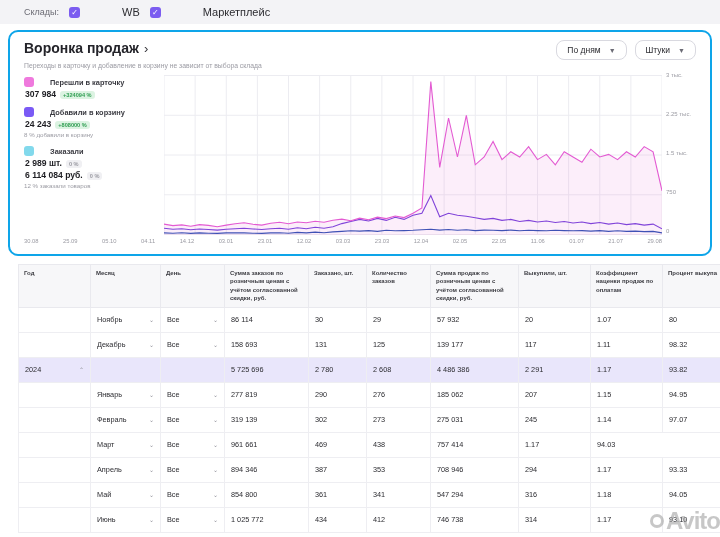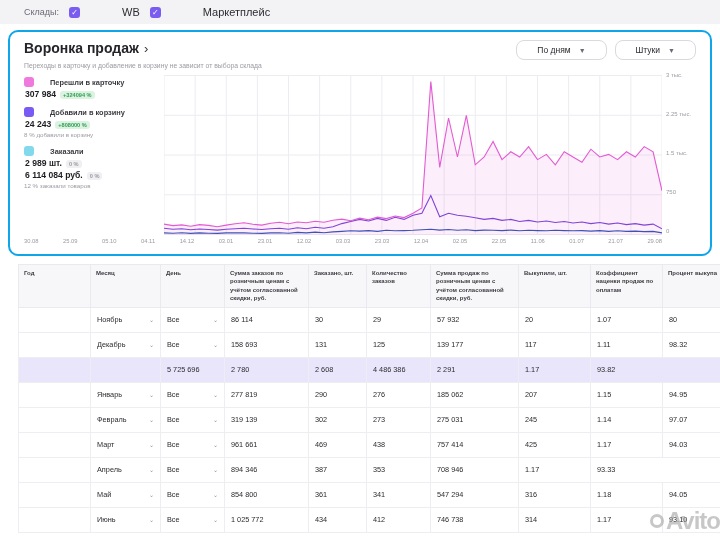--- a/index.html
+++ b/index.html
@@ -15,21 +15,21 @@
   .cb-label { color:#2c2c31; font-size:11px;margin-left:38px; }
 
   
   .card { margin:6px 8px 0 8px; border:2px solid #0ea5e9; border-radius:10px;
     padding:8px 14px 10px 14px; background:#fff; }
   .card-head { display:flex; justify-content:space-between; align-items:flex-start; }
   .title-wrap { display:flex; align-items:center; gap:5px; }
   .title { font-size:14px; font-weight:700; color:#24242a; }
   .title-chev { font-size:13px; color:#35353b; cursor:pointer; }
   .selects { display:flex; gap:8px; }
-  .select { border:1px solid #d9d9e0; border-radius:8px; padding:4px 20px;
+  .select { border:1px solid #d9d9e0; border-radius:8px; padding:4px 10px;
     font-size:8.5px; color:#2b2b30; display:flex; align-items:center; gap:8px; cursor:pointer; }
   .select .chev { color:#6b6b75; font-size:7px; }
   .subtitle { font-size:6.8px; color:#9b9ba3; margin-top:2px; }
 
   .card-body { display:flex; margin-top:6px; }
   .funnel-col { width:130px; flex-shrink:0; padding-top:2px; }
   .step { margin-bottom:8px; }
   .step-head { display:flex; align-items:center; gap:16px; }
   .sicon { width:10px; height:10px; border-radius:3px; flex-shrink:0; }
   .slabel { font-size:7.4px; font-weight:700; color:#3a3a41; }
@@ -254,20 +254,24 @@
         </div>
         <div class="td num-cell">158 693</div>
         <div class="td num-cell">131</div>
         <div class="td num-cell">125</div>
         <div class="td num-cell">139 177</div>
         <div class="td num-cell">117</div>
         <div class="td num-cell">1.11</div>
         <div class="td num-cell">98.32</div>
       </div>
       <div class="trow year-row">
+        <div class="td year-cell">
+          <span>2024</span>
+          <span class="cellchev">⌃</span>
+        </div>
         <div class="td month-cell"></div>
         <div class="td day-cell"></div>
         <div class="td num-cell">5 725 696</div>
         <div class="td num-cell">2 780</div>
         <div class="td num-cell">2 608</div>
         <div class="td num-cell">4 486 386</div>
         <div class="td num-cell">2 291</div>
         <div class="td num-cell">1.17</div>
         <div class="td num-cell">93.82</div>
       </div>
@@ -314,38 +318,38 @@
           <span class="cellchev">⌄</span>
         </div>
         <div class="td day-cell">
           <span>Все</span>
           <span class="cellchev">⌄</span>
         </div>
         <div class="td num-cell">961 661</div>
         <div class="td num-cell">469</div>
         <div class="td num-cell">438</div>
         <div class="td num-cell">757 414</div>
-        <div class="td num-cell">425</div>
         <div class="td num-cell">1.17</div>
         <div class="td num-cell">94.03</div>
       </div>
       <div class="trow">
         <div class="td year-cell"></div>
         <div class="td month-cell">
           <span>Апрель</span>
           <span class="cellchev">⌄</span>
         </div>
         <div class="td day-cell">
           <span>Все</span>
           <span class="cellchev">⌄</span>
         </div>
         <div class="td num-cell">894 346</div>
         <div class="td num-cell">387</div>
         <div class="td num-cell">353</div>
         <div class="td num-cell">708 946</div>
+        <div class="td num-cell">294</div>
         <div class="td num-cell">1.17</div>
         <div class="td num-cell">93.33</div>
       </div>
       <div class="trow">
         <div class="td year-cell"></div>
         <div class="td month-cell">
           <span>Май</span>
           <span class="cellchev">⌄</span>
         </div>
         <div class="td day-cell">

